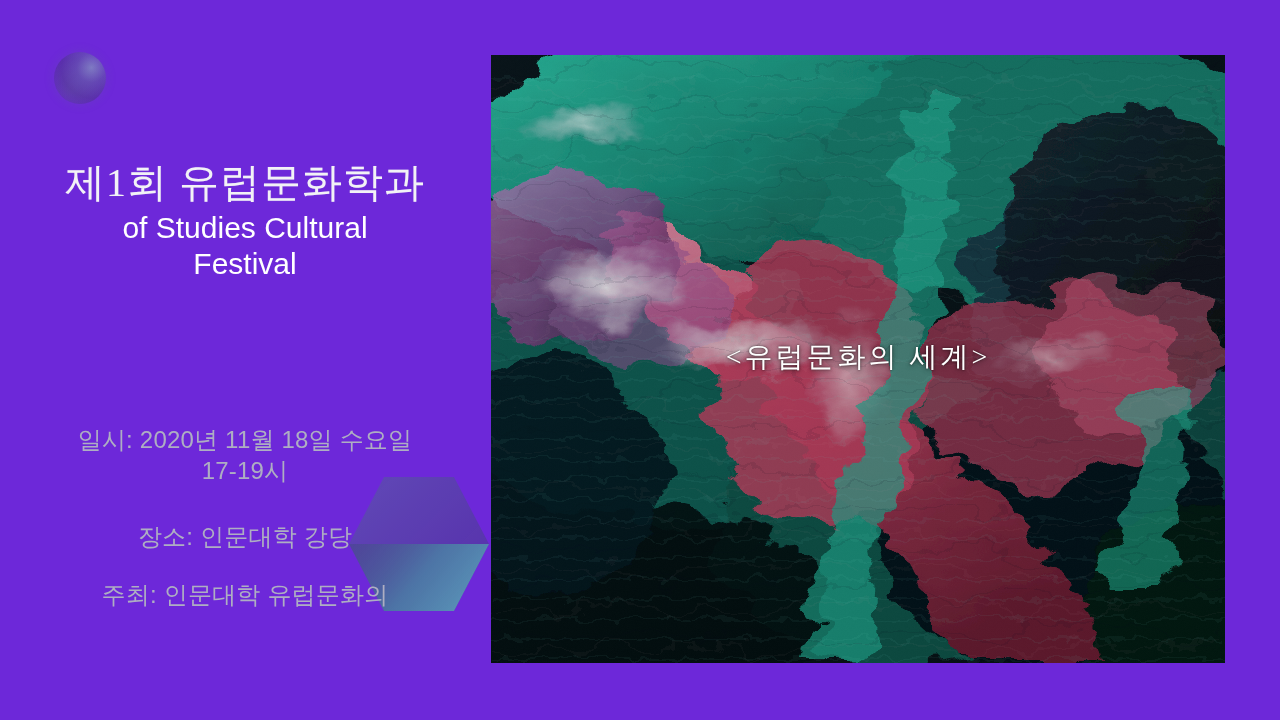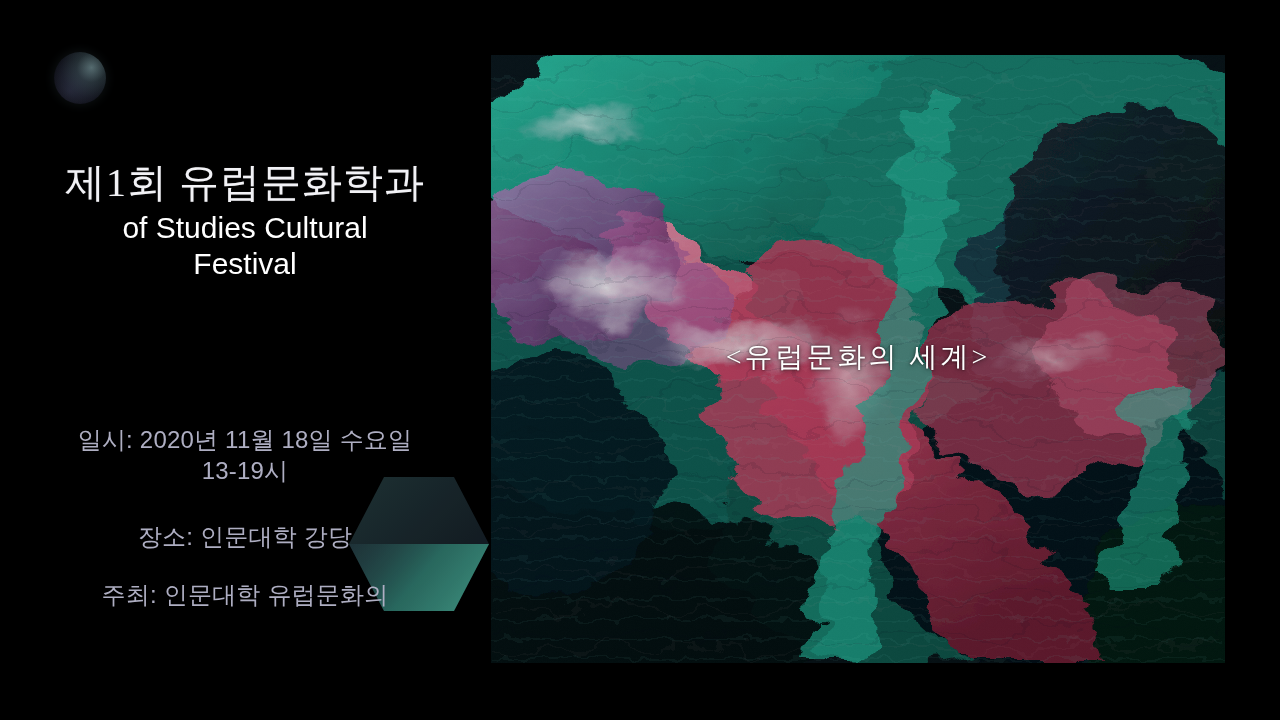--- a/index.html
+++ b/index.html
@@ -4,21 +4,21 @@
 <style>
   html, body {
     margin: 0;
     padding: 0;
     background: #13121d;
   }
   #slide {
     position: relative;
     width: 1280px;
     height: 720px;
-    background: #000000;
+    background: #6d28d9;
     overflow: hidden;
     font-family: "Liberation Sans", sans-serif;
   }
 
   
   .sphere {
     position: absolute;
     left: 54px;
     top: 52px;
     width: 52px;
@@ -148,21 +148,21 @@
     </svg>
 
     <div class="title-block">
       <div class="title-ko">제1회 유럽문화학과</div>
       <div class="title-en">of Studies Cultural</div>
       <div class="title-en">Festival</div>
     </div>
 
     <div class="details">
       <div class="detail-line">일시: 2020년 11월 18일 수요일</div>
-      <div class="detail-line">13-19시</div>
+      <div class="detail-line">17-19시</div>
       <div class="detail-line detail-gap-a">장소: 인문대학 강당</div>
       <div class="detail-line detail-gap-b">주최: 인문대학 유럽문화의</div>
     </div>
 
   </div>
 
   <div class="artwork">
     <svg viewBox="0 0 734 608" preserveAspectRatio="none" xmlns="http://www.w3.org/2000/svg">
       <defs>
         <filter id="grain" x="0" y="0" width="100%" height="100%">

